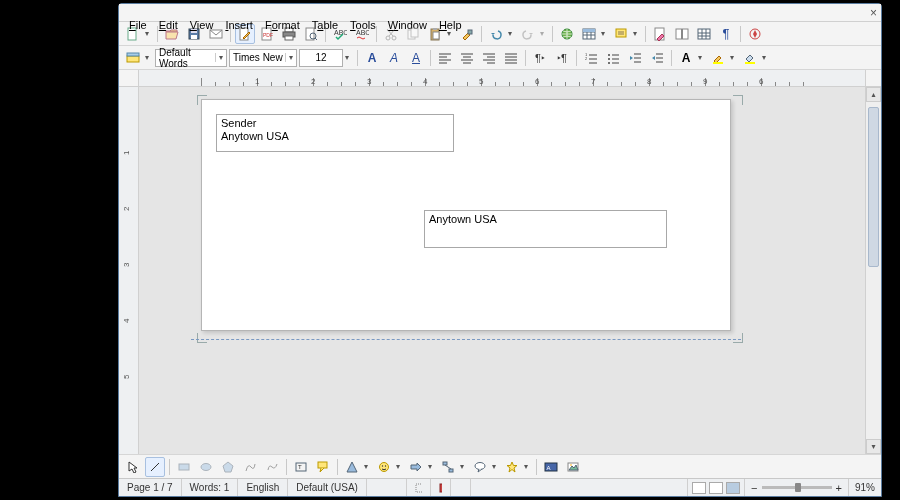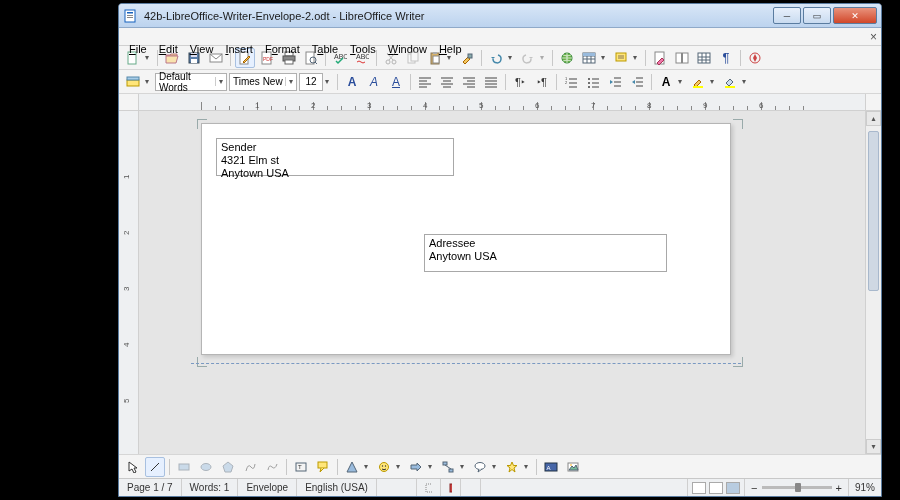--- a/index.html
+++ b/index.html
@@ -24,21 +24,21 @@
 .menubar .closex { position:absolute; right:4px; font-size:12px; cursor:pointer; color:#555; }
 
 
 .toolbar { height:24px; background:#f4f4f4; border-bottom:1px solid #d6d6d6; display:flex; align-items:center; padding:0 4px; gap:2px; }
 .tbtn { width:20px; height:20px; border:1px solid transparent; display:flex; align-items:center; justify-content:center; font-size:12px; cursor:pointer; border-radius:2px; color:#3a3a3a; }
 .tsep { width:1px; height:16px; background:#c8c8c8; margin:0 2px; }
 .tdrop { width:8px; font-size:8px; color:#555; cursor:pointer; }
 .combo { height:18px; border:1px solid #b0b0b0; background:#fff; font-size:10px; display:flex; align-items:center; padding:0 3px; }
 .combo.style { width:72px; }
 .combo.font { width:68px; }
-.combo.size { width:24px; justify-content:center; }
+.combo.size { width:44px; justify-content:center; }
 .combo .cdrop { margin-left:auto; font-size:8px; color:#555; padding-left:3px; border-left:1px solid #ccc; }
 
 svg { display:block; }
 
 
 .rulerrow { display:flex; height:17px; background:#f4f4f4; border-bottom:1px solid #d0d0d0; }
 .rulercorner { width:20px; border-right:1px solid #d0d0d0; }
 .hruler { flex:1; position:relative; background:#eef0f2; font-size:8px; color:#555; overflow:hidden; }
 .hruler .num { position:absolute; bottom:0; }
 .hruler .tick { position:absolute; bottom:0; width:1px; height:4px; background:#888; }
@@ -82,36 +82,20 @@
 .zoomslider .track { width:70px; height:3px; background:#bbb; position:relative; }
 .zoomslider .knob { position:absolute; left:33px; top:-3px; width:6px; height:9px; background:#888; border-radius:1px; }
 .zoomcell { padding:0 6px; border-left:1px solid #cfcfcf; height:100%; display:flex; align-items:center; }
 </style>
 </head>
 <body>
 
 <div class="screen">
 <div class="appwin">
 
-  <div class="titlebar">
-    <span class="ico">
-      <svg width="14" height="14" viewBox="0 0 14 14">
-            <rect x="1" y="1" width="10" height="12" fill="#fff" stroke="#1560bd"></rect>
-            <rect x="3" y="3" width="6" height="1.5" fill="#1560bd"></rect>
-            <rect x="3" y="6" width="6" height="1" fill="#888"></rect>
-            <rect x="3" y="8" width="6" height="1" fill="#888"></rect>
-          </svg>
-    </span>
-    <span class="title">42b-LibreOffice-Writer-Envelope-2.odt - LibreOffice Writer</span>
-    <div class="winbtns">
-      <div class="winbtn">─</div>
-      <div class="winbtn">▭</div>
-      <div class="winbtn close">✕</div>
-    </div>
-  </div>
 
   <div class="menubar">
     <span class="mi"><u>F</u><span>ile</span></span>
     <span class="mi"><u>E</u>dit</span>
     <span class="mi"><u>V</u>iew</span>
     <span class="mi"><u>I</u>nsert</span>
     <span class="mi">F<u>o</u>rmat</span>
     <span class="mi">T<u>a</u>ble</span>
     <span class="mi"><u>T</u>ools</span>
     <span class="mi"><u>W</u>indow</span>
@@ -488,25 +472,23 @@
           <div class="num" style="top: 292px;">5</div>
         </div>
     <div class="canvas">
       <span class="corner tl"></span>
       <span class="corner tr"></span>
       <span class="corner bl"></span>
       <span class="corner br"></span>
       <div class="page">
         <div class="txtframe sender">
           <div>Sender</div>
-          <div>4321 Elm st</div>
           <div>Anytown USA</div>
         </div>
         <div class="txtframe addr">
-          <div>Adressee</div>
           <div>Anytown USA</div>
         </div>
       </div>
       <div class="pagebrk"></div>
     </div>
     <div class="vscroll">
       <div class="arr up">▴</div>
       <div class="thumb"></div>
       <div class="arr dn">▾</div>
     </div>
@@ -617,22 +599,22 @@
             <rect x="2" y="3" width="10" height="8" fill="#fff" stroke="#888"></rect>
             <polygon points="3,10 6,6 8,8 10,5 12,10" fill="#7b9" stroke="#567"></polygon>
             <circle cx="5" cy="5" r="1" fill="#fc6"></circle>
           </svg>
         </div>
   </div>
 
   <div class="statusbar">
     <div class="cell">Page 1 / 7</div>
     <div class="cell">Words: 1</div>
-    <div class="cell">Envelope</div>
-    <div class="cell">English (USA)</div>
+    <div class="cell">English</div>
+    <div class="cell">Default (USA)</div>
     <div class="cell" style="width:40px;"></div>
     <div class="cell" style="width:24px;">
           <svg width="10" height="10">
             <rect x="1" y="1" width="8" height="8" fill="none" stroke="#888" stroke-dasharray="1 1"></rect>
           </svg>
         </div>
     <div class="cell" style="width:20px;">
           <svg width="10" height="10">
             <rect x="1" y="1" width="8" height="8" fill="#c44" stroke="#822"></rect>
           </svg>

